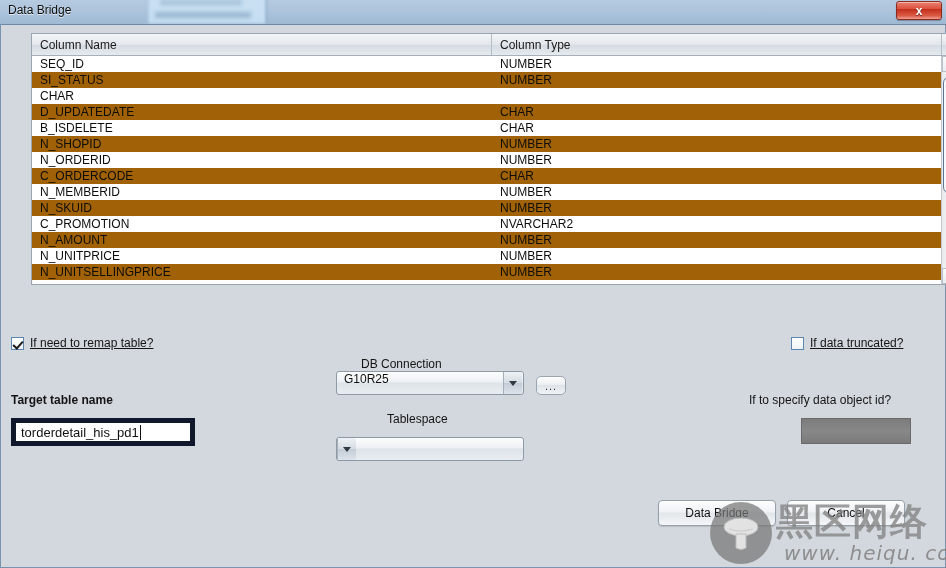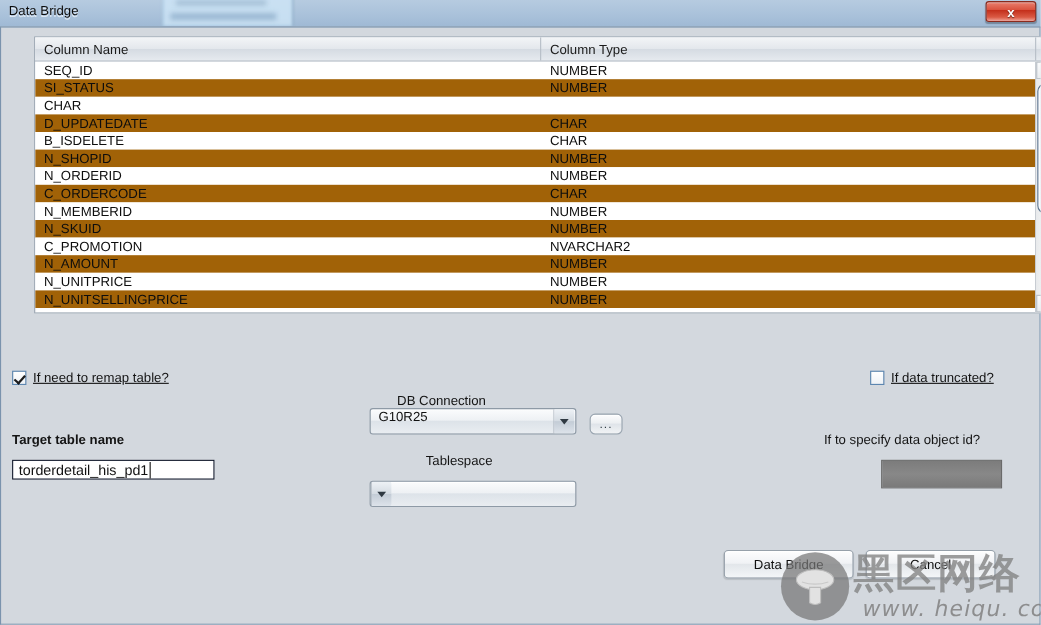--- a/index.html
+++ b/index.html
@@ -177,23 +177,23 @@
     width: 4px; height: 8px;
     border: solid #1c1c1c;
     border-width: 0 2px 2px 0;
     transform: rotate(42deg);
   }
   .cbox-label { font-size: 12px; color: #141414; margin-left: 6px; white-space: nowrap; text-decoration: underline; }
 
   
   #target-table-input {
     position: absolute; left: 2px; top: 125px;
-    width: 184px; height: 18px;
+    width: 184px; height: 28px;
     background: #fff;
-    border: 1px solid #0f172a;
+    border: 5px solid #0f172a;
     box-shadow: inset 0 0 0 1px #fff;
     font-size: 13px; color: #111;
     padding: 0 0 0 5px;
     display: flex; align-items: center;
   }
   #caret {
     display: inline-block; width: 1px; height: 15px;
     background: #111; margin-left: 1px;
   }
 

